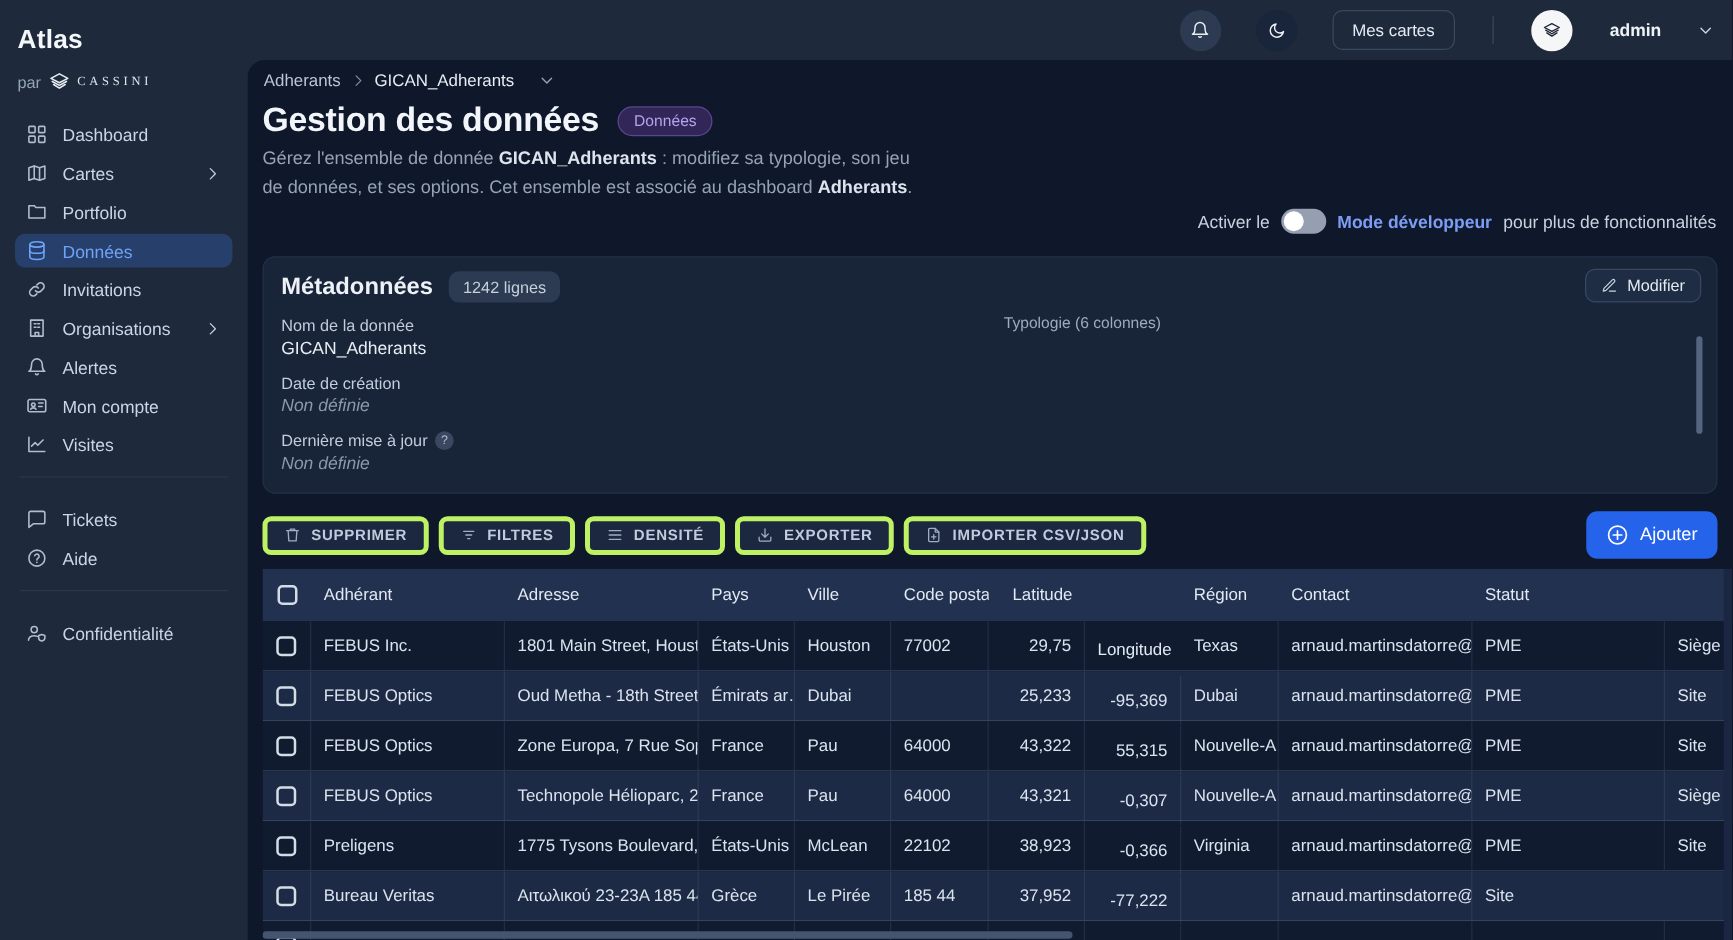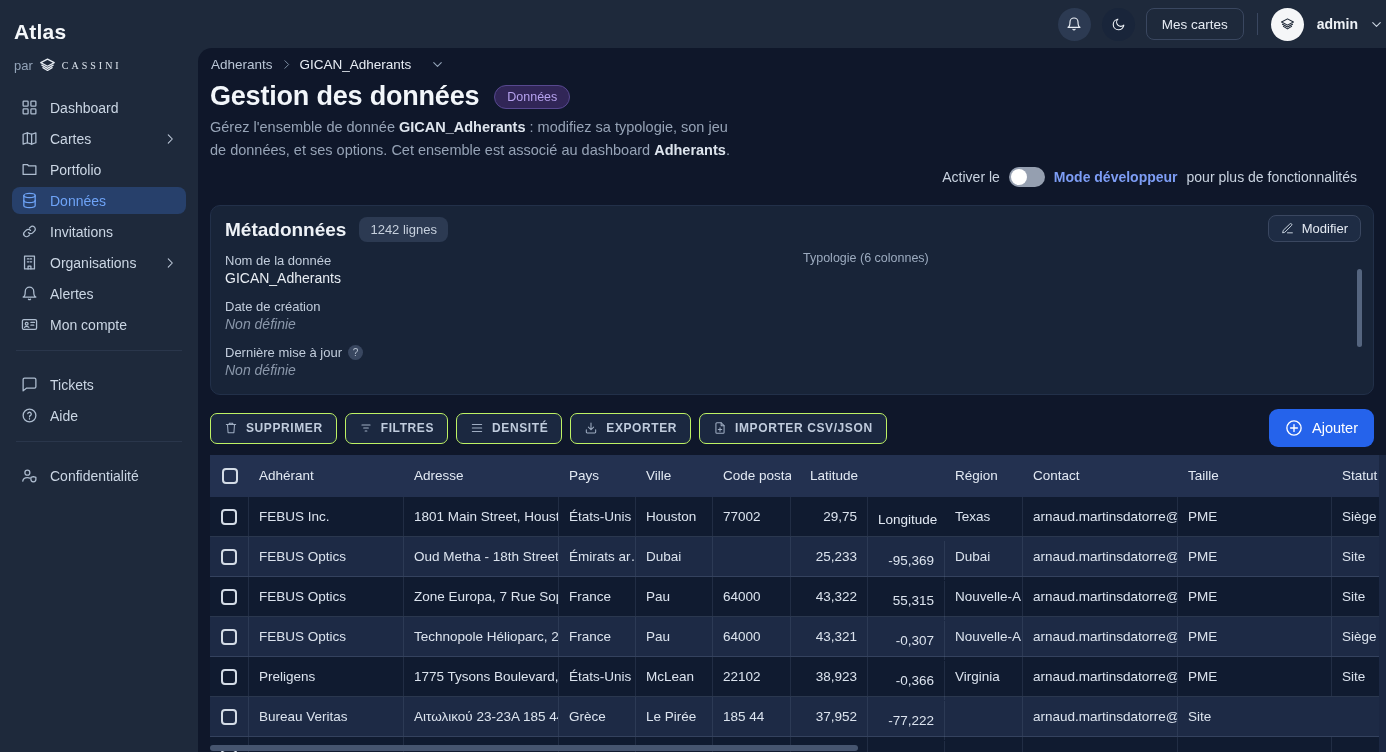--- a/index.html
+++ b/index.html
@@ -19,21 +19,21 @@
     border-radius:8px;font-size:14px;color:#cbd6e4;cursor:pointer;}
   .nav-item .nicon{width:17px;height:17px;color:#aebdd0;flex:none;}
   .nav-item.active{background:#27406b;color:#6ea3f7;}
   .nav-item.active .nicon{color:#6ea3f7;}
   .nav-item .nchev{width:14px;height:14px;margin-left:auto;color:#c3cede;}
   .sdivider{height:1px;background:#344souls;background:#34415a;opacity:.55;margin:12px 4px;}
 
   
   .main{position:absolute;left:198px;top:0;right:0;bottom:0;background:#1e293b;}
   .topbar{position:absolute;top:0;left:0;right:0;height:48px;display:flex;align-items:center;
-    justify-content:flex-end;gap:11px;padding-right:2px;background:#1e293b;z-index:2;}
+    justify-content:flex-end;gap:28px;padding-right:14px;background:#1e293b;z-index:2;}
   .icon-circle{width:33px;height:33px;border-radius:50%;display:flex;align-items:center;justify-content:center;cursor:pointer;}
   .bell-btn{background:#2c3a52;}
   .bell-btn span{width:16px;height:16px;color:#e8edf4;}
   .moon-btn{background:#19253a;}
   .moon-btn span{width:15px;height:15px;color:#eef2f7;}
   .mescartes-btn{height:32px;padding:0 15px;border-radius:8px;border:1px solid #3a4760;background:transparent;
     color:#e6ebf3;font-size:13.5px;cursor:pointer;font-family:inherit;}
   .top-divider{width:1px;height:22px;background:#3a4760;margin:0 2px;}
   .avatar{width:33px;height:33px;border-radius:50%;background:#f5f6f8;display:flex;align-items:center;justify-content:center;cursor:pointer;}
   .avatar span{width:15px;height:15px;color:#1d2736;}
@@ -46,21 +46,21 @@
   .bc-parent{color:#bac6d6;cursor:pointer;}
   .bc-sep{width:13px;height:13px;color:#7f90a6;}
   .bc-current{color:#e8edf4;cursor:pointer;}
   .bc-chev{width:15px;height:15px;color:#93a3b8;margin-left:12px;cursor:pointer;}
   .title-row{position:absolute;top:33px;left:12px;display:flex;align-items:center;gap:15px;}
   .page-title{font-size:27px;font-weight:700;color:#f2f6fa;letter-spacing:-.2px;}
   .title-badge{padding:4px 12px;border-radius:999px;background:#312657;border:1px solid #57488f;
     color:#b6a2ee;font-size:12.5px;}
   .desc{position:absolute;top:68px;left:12px;width:525px;font-size:14.5px;line-height:23px;color:#96a3b6;}
   .desc b{color:#dde4ed;font-weight:700;}
-  .devmode{position:absolute;top:119px;right:29px;display:flex;align-items:center;gap:9px;font-size:14px;color:#c9d3e0;}
+  .devmode{position:absolute;top:119px;right:13px;display:flex;align-items:center;gap:9px;font-size:14px;color:#c9d3e0;}
   .toggle{width:36px;height:20px;border-radius:10px;background:#959fb0;position:relative;cursor:pointer;flex:none;}
   .toggle .knob{position:absolute;left:2px;top:2px;width:16px;height:16px;border-radius:50%;background:#ffffff;}
   .devmode .link{color:#7d9df5;font-weight:600;cursor:pointer;}
 
   
   .card{position:absolute;top:157px;left:12px;right:12px;height:190px;background:#182438;
     border:1px solid #223049;border-radius:10px;}
   .card-title-row{position:absolute;top:11px;left:14px;display:flex;align-items:center;gap:13px;}
   .card-title{font-size:19px;font-weight:700;color:#eef2f7;}
   .lines-badge{background:#2c3a52;border-radius:8px;padding:5px 11px;font-size:13px;color:#c6d0dd;}
@@ -76,21 +76,21 @@
   .typ-label{position:absolute;top:45px;left:592px;font-size:12.5px;color:#9cabbf;}
   .typ-list{position:absolute;top:63px;left:592px;width:549px;}
   .typ-item{height:23px;line-height:22px;margin-bottom:3px;border-radius:6px;background:#2a3851;
     border:1px solid #3b4a66;padding:0 10px;font-size:13.5px;color:#e0e7ef;cursor:pointer;}
   .typ-scroll{position:absolute;top:63px;left:1146px;width:5px;height:78px;border-radius:3px;background:#55657f;cursor:pointer;}
 
   
   .toolbar{position:absolute;top:358px;left:12px;right:12px;height:44px;display:flex;align-items:center;}
   .tb-left{display:flex;align-items:center;gap:8px;}
   .tb-btn{height:31px;display:flex;align-items:center;gap:8px;padding:0 13px;border-radius:7px;
-    background:#1b2840;border:1px solid #bef264;color:#c0ccdd;font-size:12px;font-weight:600;
+    background:#1b2840;border:4px solid #bef264;color:#c0ccdd;font-size:12px;font-weight:600;
     letter-spacing:.6px;cursor:pointer;font-family:inherit;}
   .tb-btn .ticon{width:14px;height:14px;color:#9fadc2;}
   .add-btn{margin-left:auto;height:38px;display:flex;align-items:center;gap:9px;padding:0 16px;
     border-radius:9px;background:#2563eb;border:none;color:#ffffff;font-size:14.5px;cursor:pointer;font-family:inherit;}
   .add-btn .aicon{width:18px;height:18px;color:#ffffff;}
 
   
   .table-wrap{position:absolute;top:407px;left:12px;right:0;bottom:0;overflow:hidden;}
   .trow{display:flex;height:40px;}
   .thead{height:42px;background:#233150;}
@@ -204,20 +204,29 @@
         </div>
         <div class="nav-item">
           <span class="nicon">
             <svg viewBox="0 0 24 24" fill="none" stroke="currentColor" stroke-width="1.8" stroke-linecap="round" stroke-linejoin="round">
               <rect x="2" y="5" width="20" height="14" rx="2"></rect>
               <circle cx="8" cy="11" r="2"></circle>
               <path d="M5 16c.6-2 5.4-2 6 0M14 9h5M14 13h4"></path>
             </svg>
           </span>
           <span class="nlabel">Mon compte</span>
+        </div>
+        <div class="nav-item">
+          <span class="nicon">
+            <svg viewBox="0 0 24 24" fill="none" stroke="currentColor" stroke-width="1.8" stroke-linecap="round" stroke-linejoin="round">
+              <path d="M3 4v16h18"></path>
+              <path d="M6 14l4-4 3 3 6-6"></path>
+            </svg>
+          </span>
+          <span class="nlabel">Visites</span>
         </div>
       </nav>
     <div class="sdivider"></div>
     <nav id="nav-support">
         <div class="nav-item">
           <span class="nicon">
             <svg viewBox="0 0 24 24" fill="none" stroke="currentColor" stroke-width="1.8" stroke-linecap="round" stroke-linejoin="round">
               <path d="M21 15a2 2 0 0 1-2 2H8l-5 4V5a2 2 0 0 1 2-2h14a2 2 0 0 1 2 2z"></path>
             </svg>
           </span>
@@ -411,21 +420,20 @@
             </div>
             <div class="cell c1">Adhérant</div>
             <div class="cell c2">Adresse</div>
             <div class="cell c3">Pays</div>
             <div class="cell c4">Ville</div>
             <div class="cell c5">Code postal</div>
             <div class="cell c6 num">Latitude</div>
             <div class="cell c7 num">Longitude</div>
             <div class="cell c8">Région</div>
             <div class="cell c9">Contact</div>
-            <div class="cell c10">Taille</div>
             <div class="cell c11">Statut</div>
           </div>
         <div class="tbody" id="t-body">
             <div class="trow odd">
               <div class="cell c0 cb">
                 <span class="checkbox"></span>
               </div>
               <div class="cell c1">FEBUS Inc.</div>
               <div class="cell c2">1801 Main Street, Houston…</div>
               <div class="cell c3">États-Unis</div>

